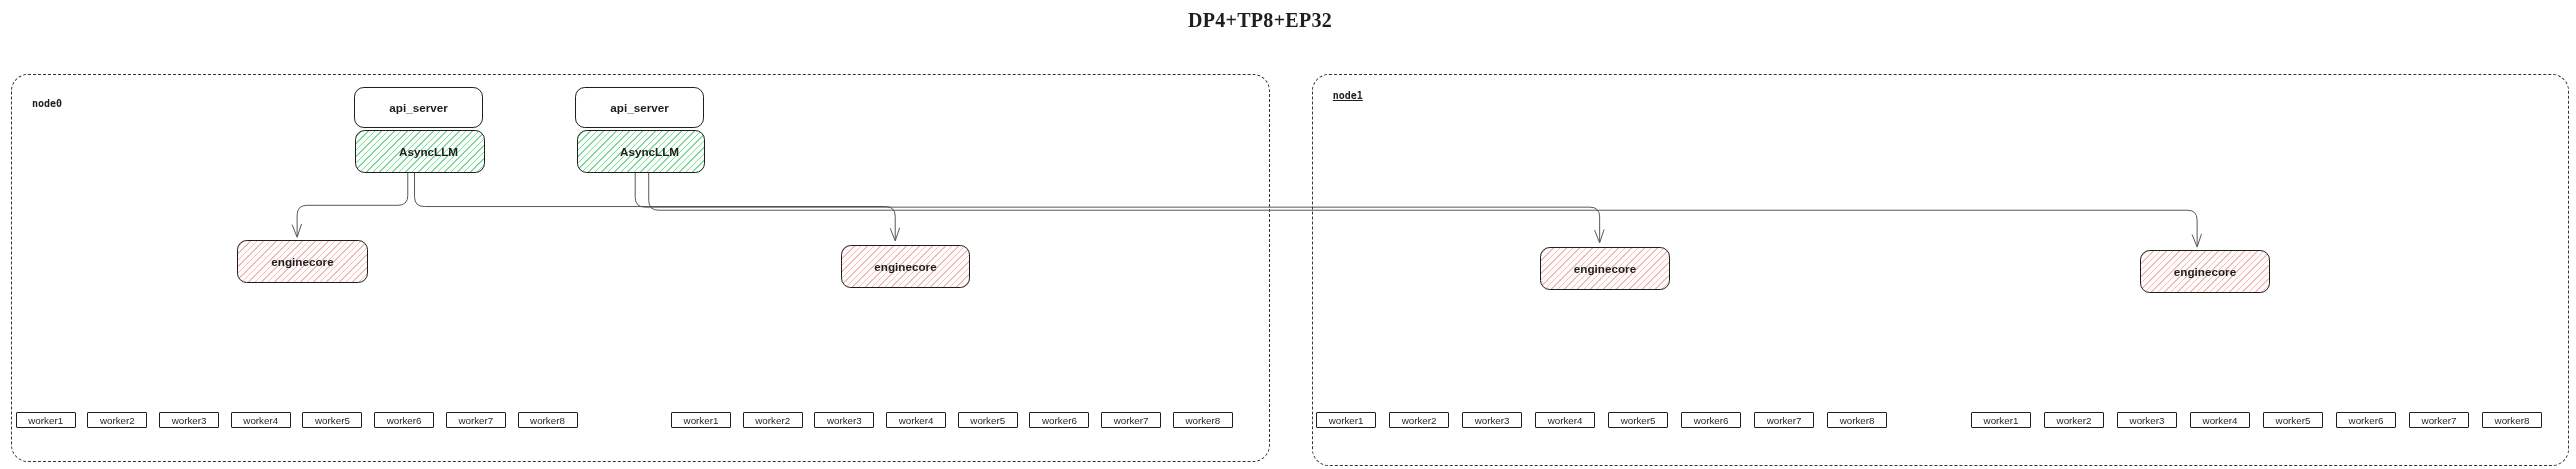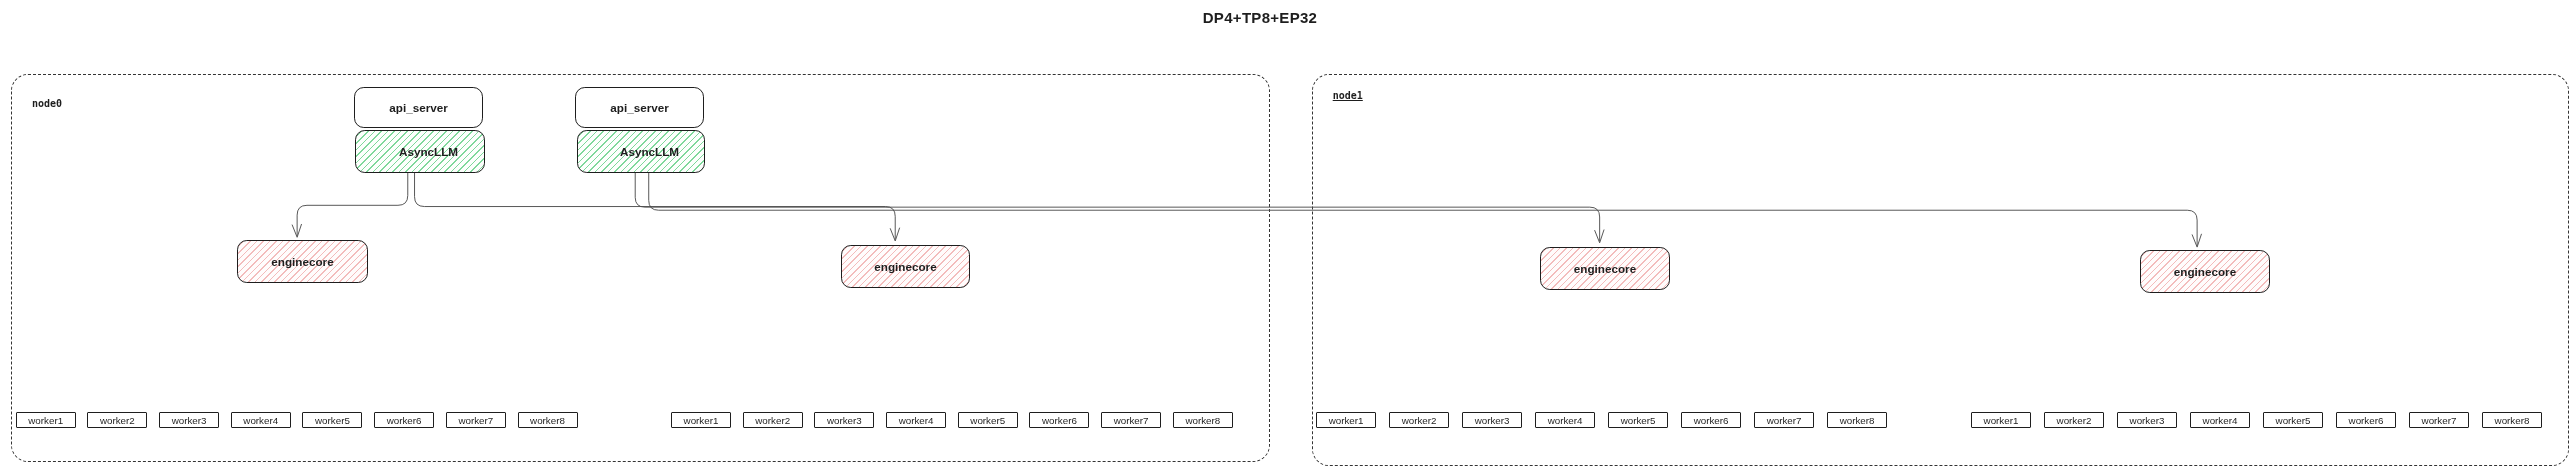--- a/index.html
+++ b/index.html
@@ -8,22 +8,22 @@
     width:2576px;height:469px;
     background:#ffffff;
     font-family:"Liberation Sans", sans-serif;
     color:var(--ink,#1e1e1e);
     overflow:hidden;
   }
   .title{
     position:absolute;
     left:1260px;top:8.6px;
     transform:translateX(-50%);
-    font-family:Liberation Sans, sans-serif;
-    font-size:15px;font-weight:700;
+    font-family:Liberation Serif, serif;
+    font-size:20px;font-weight:700;
     letter-spacing:0.3px;
     color:var(--ink,#1e1e1e);
     white-space:nowrap;
   }
   .node{
     position:absolute;
     border:1.4px dashed var(--node-border,#333333);
     border-radius:17px;
     background:transparent;
   }

